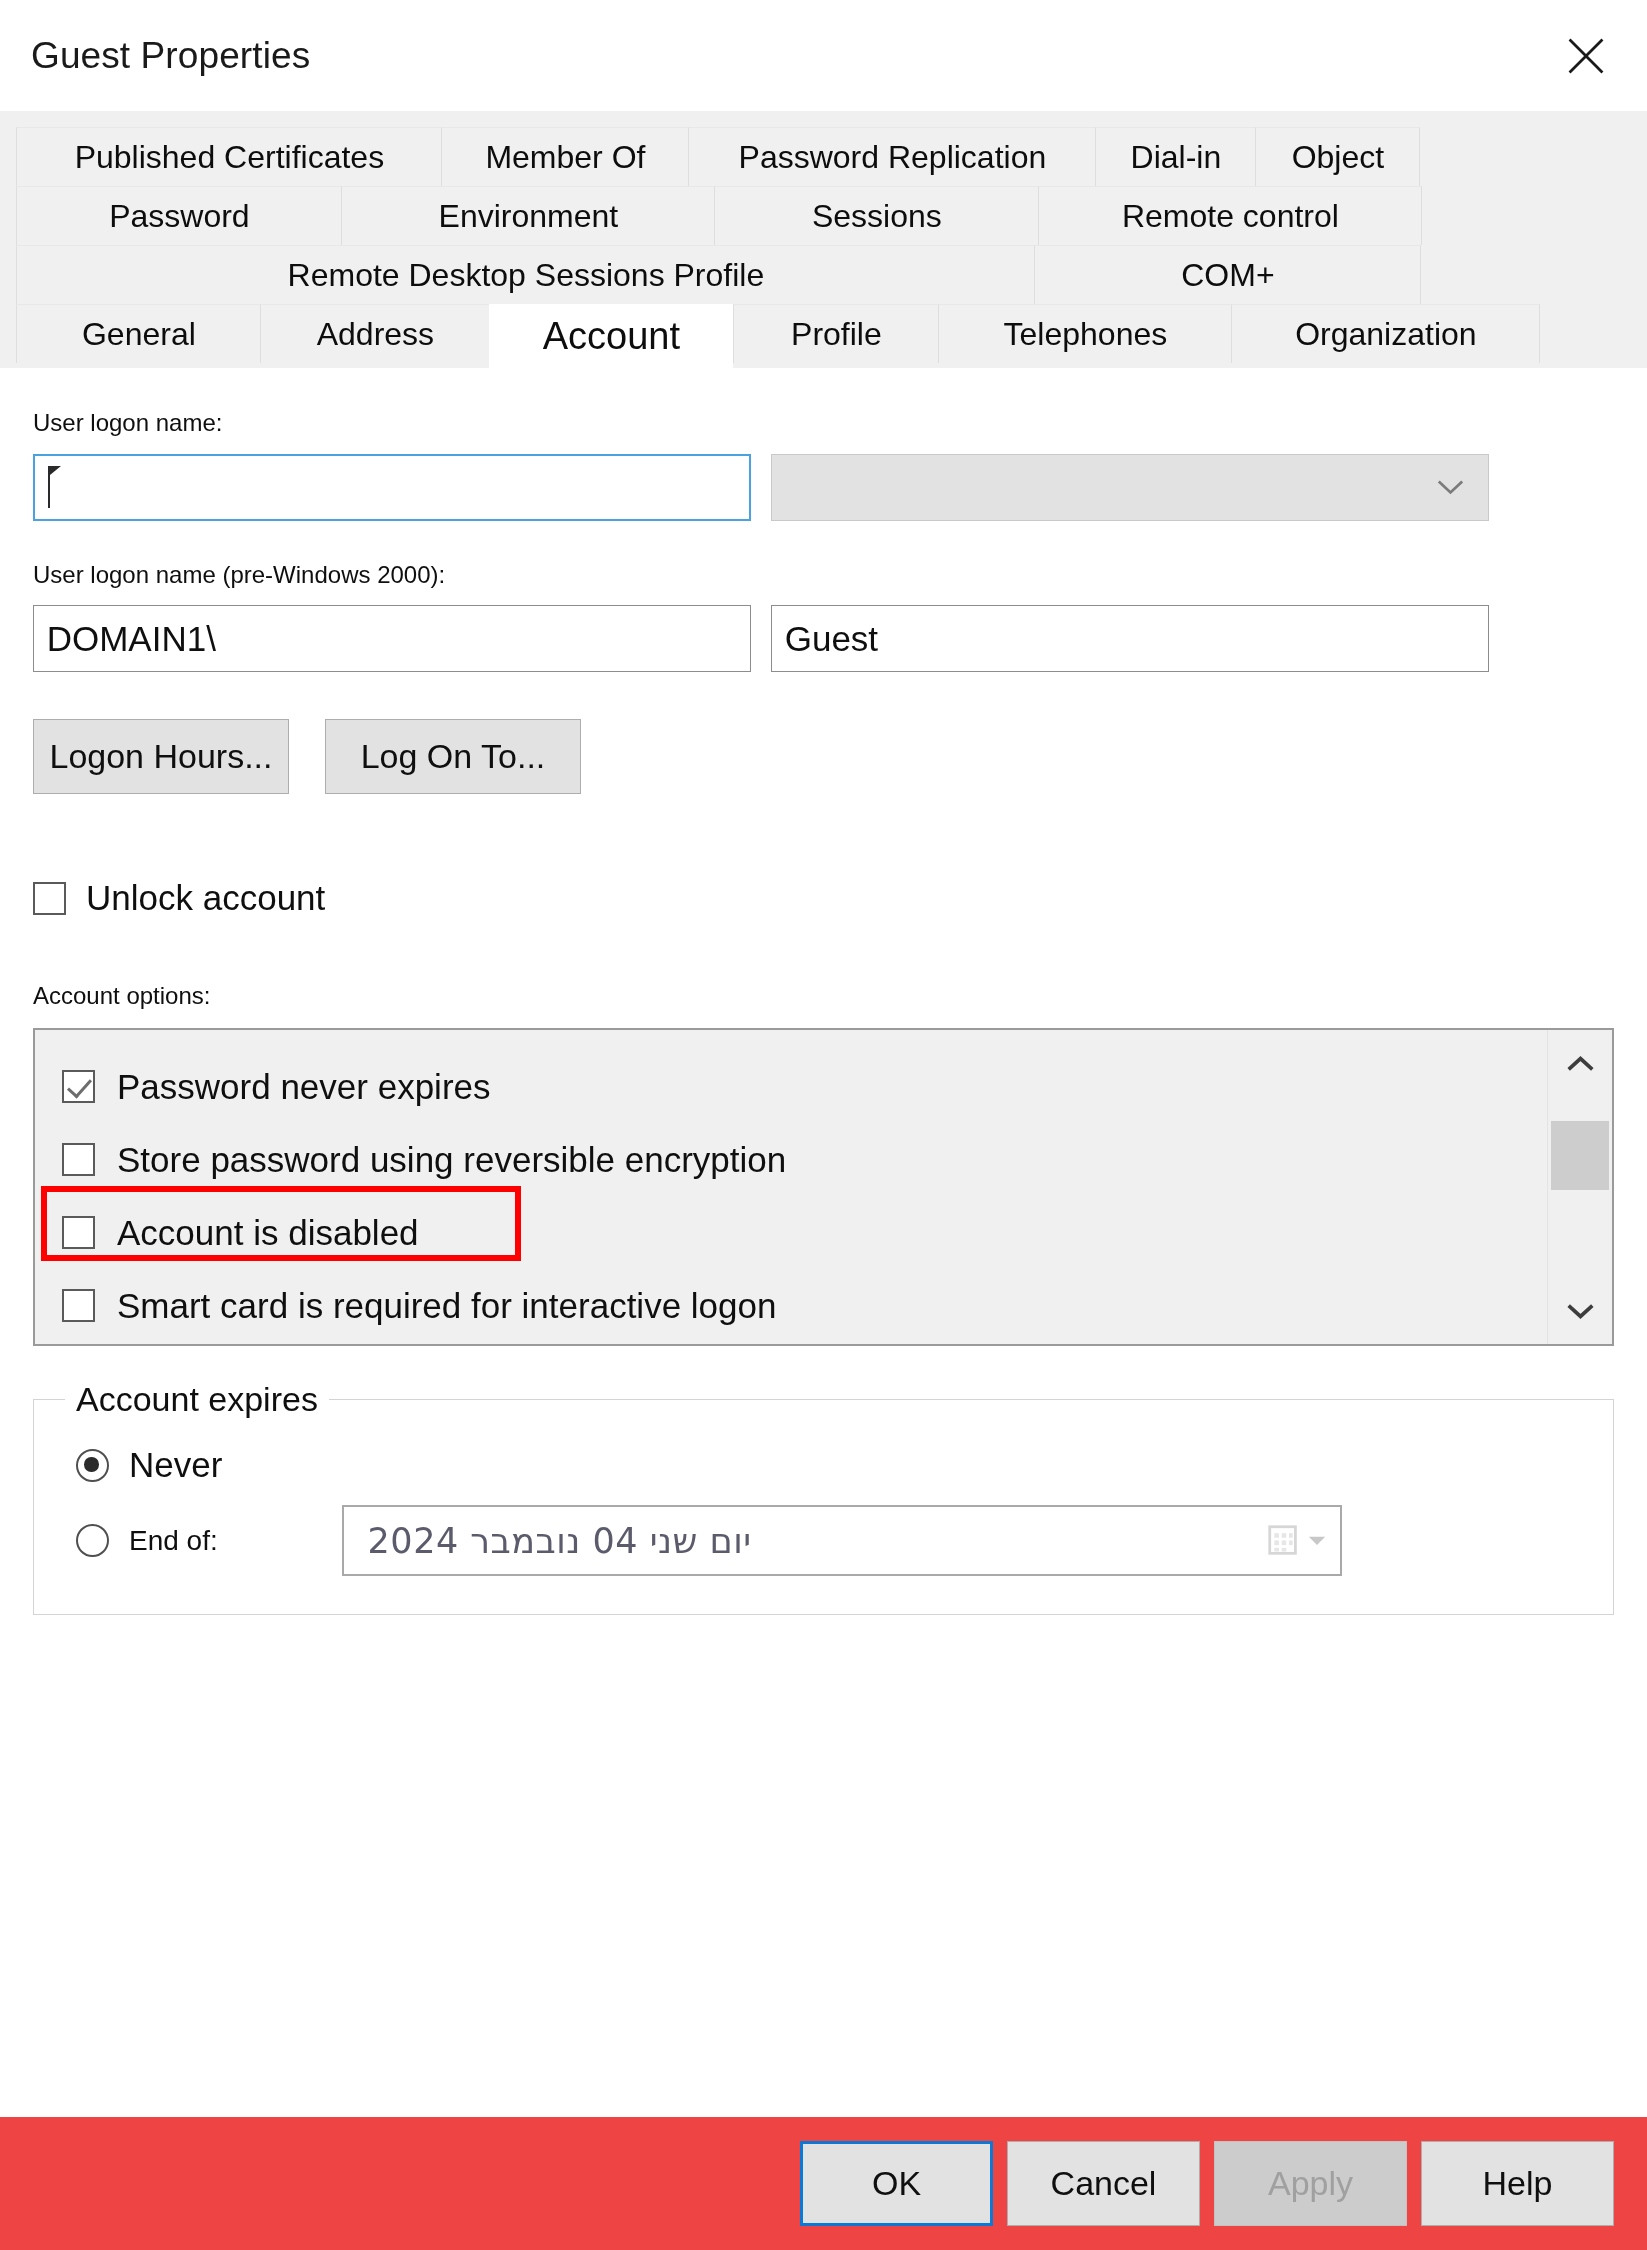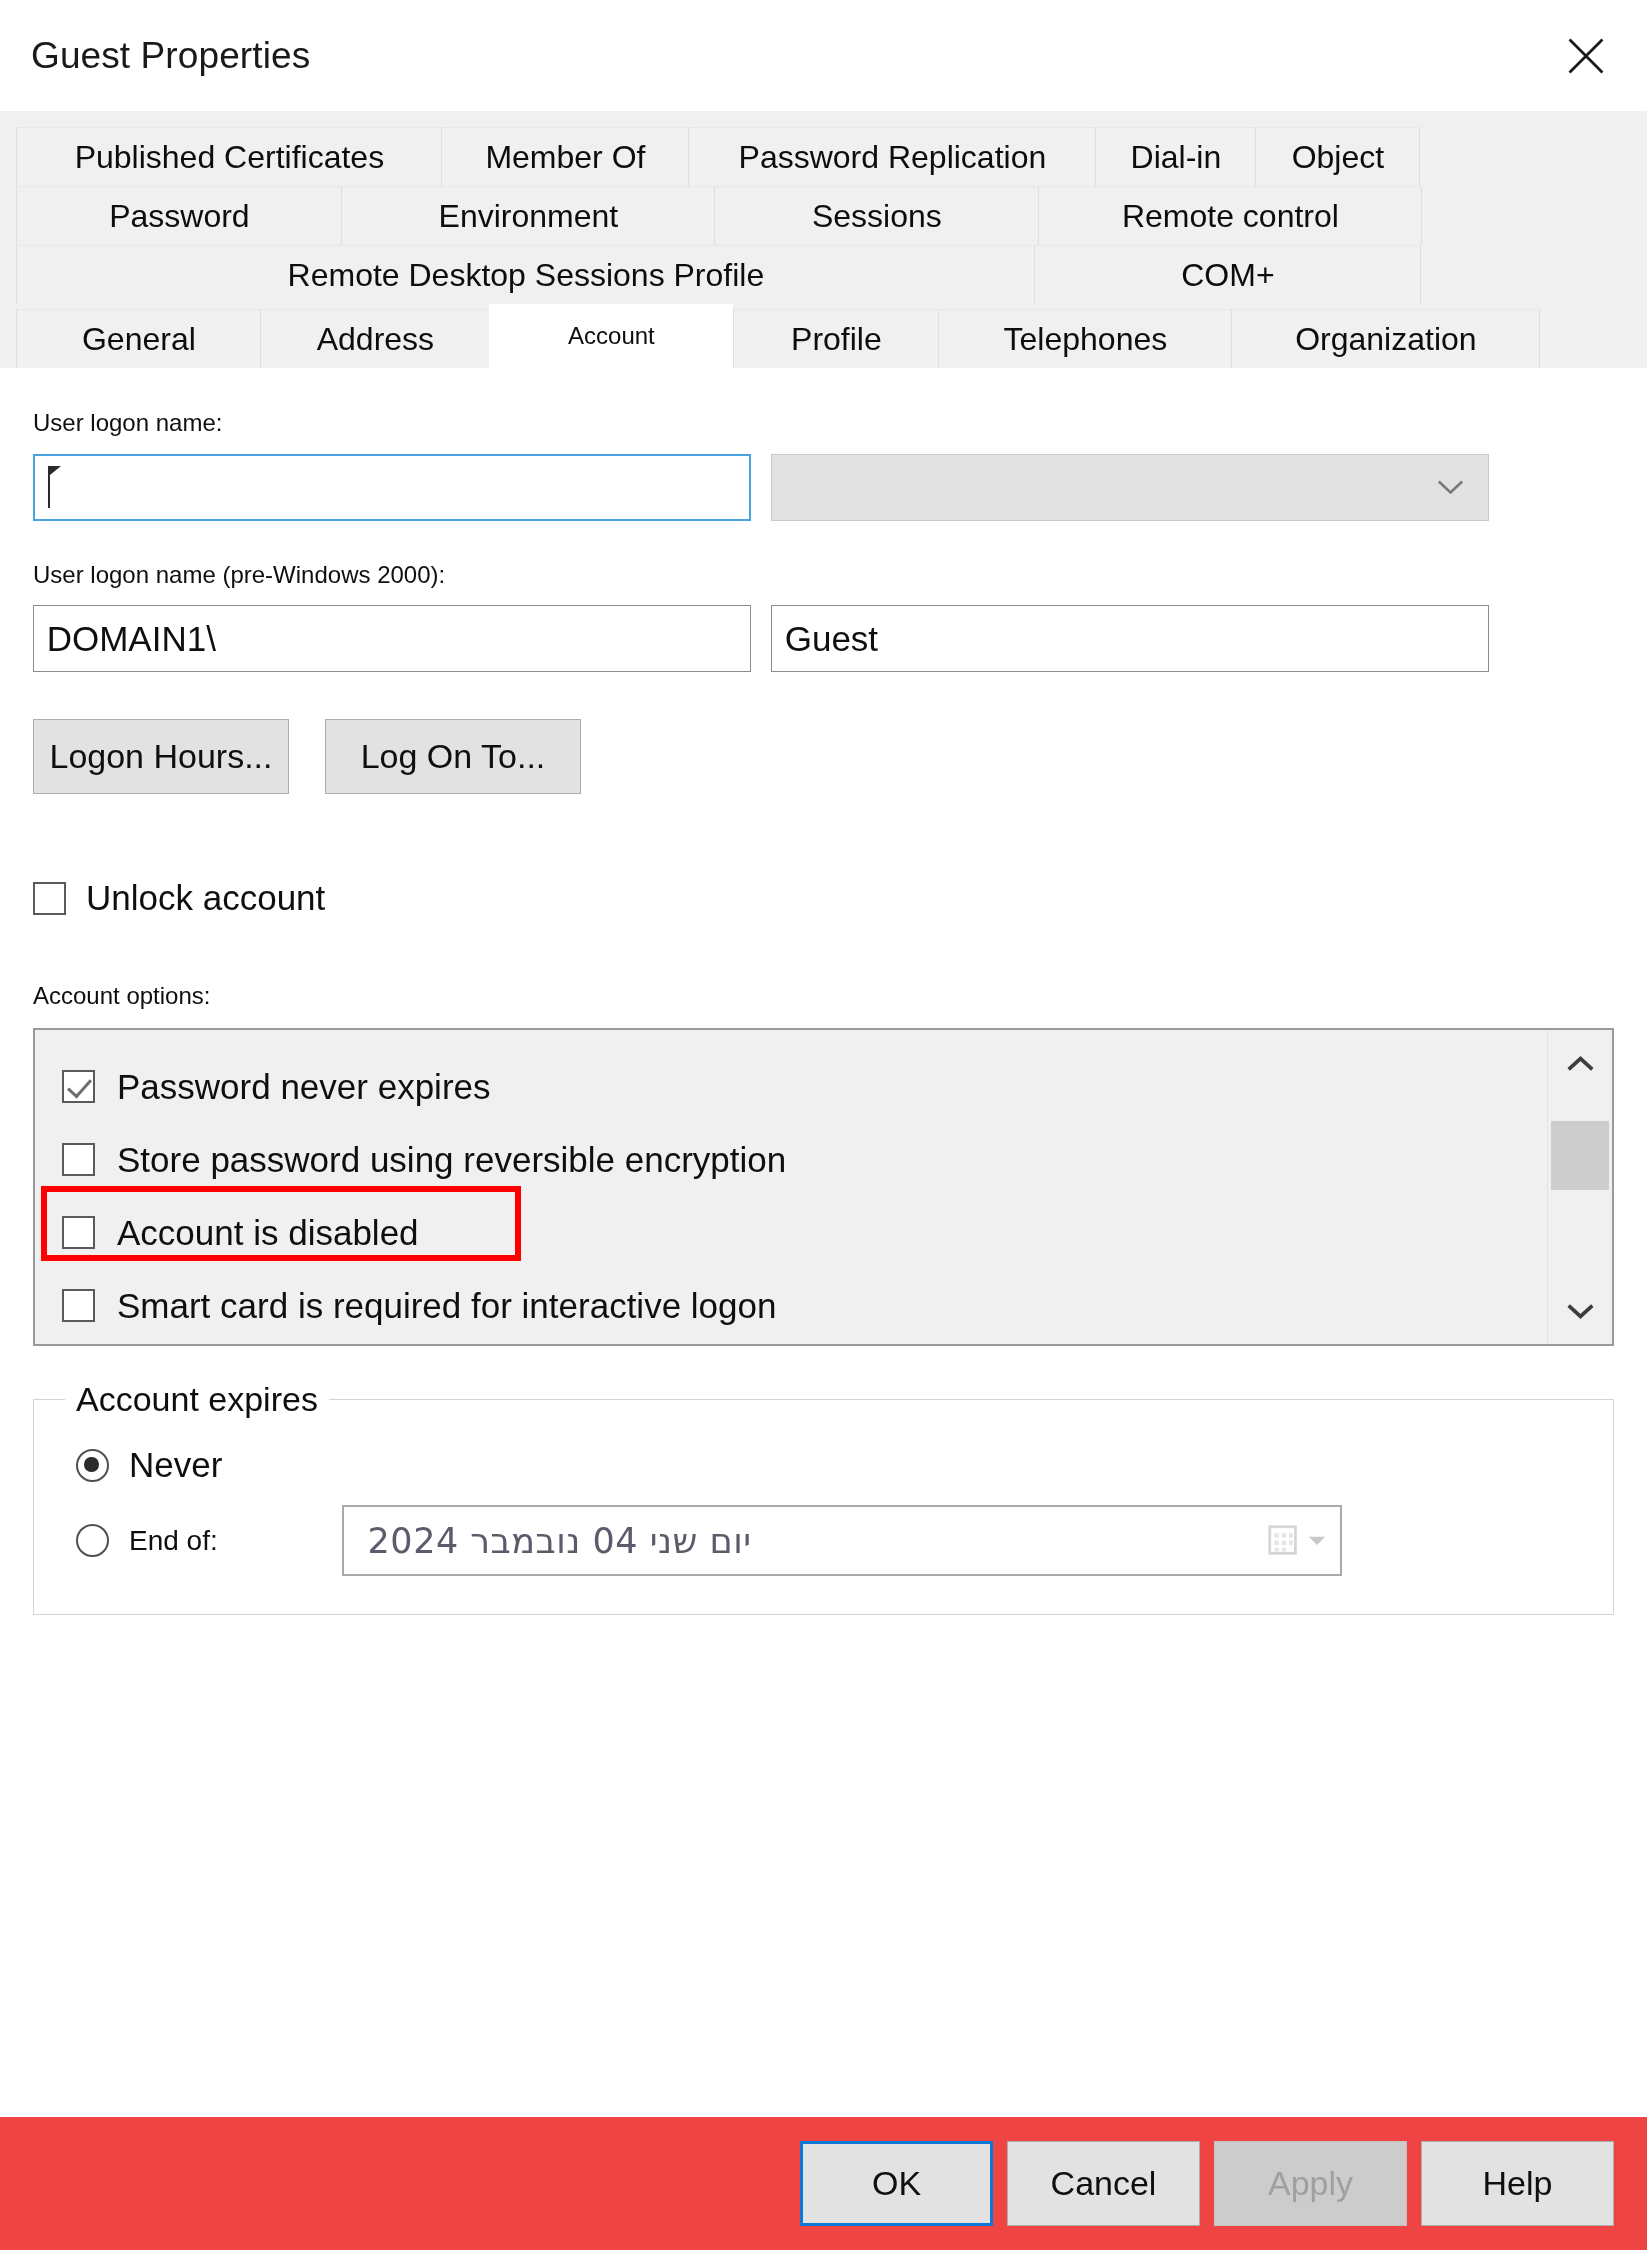--- a/index.html
+++ b/index.html
@@ -35,39 +35,39 @@
   }
   .close-btn svg { display: block; }
 
   
   .tabstrip {
     flex: 0 0 auto;
     background: #f0f0f0;
     padding: 16.4px 16.4px 0 16.4px;
   }
   .tabrow { display: flex; height: 59px; }
-  .tabrow.r4 { height: 64px; align-items: flex-end; }
+  .tabrow.r4 { height: 64px; align-items: flex-start; }
   .tab {
     background: #f0f0f0;
     border-left: 1.8px solid #dedede;
     border-top: 1.8px solid #e8e8e8;
     display: flex; align-items: center; justify-content: center;
     font-size: 32px; color: #0d0d0d;
     white-space: nowrap;
     cursor: pointer;
     padding: 0 5.5px;
   }
   .tab:last-child { border-right: 1.8px solid #dedede; }
   .tab.active {
     background: #ffffff;
     border: none;
     height: 64px;
     box-shadow: 0 0 0 0 transparent;
     position: relative; z-index: 3;
-    font-size: 24px;
+    font-size: 38px;
   }
 
   
   .page {
     flex: 1 1 auto;
     background: #ffffff;
     position: relative;
     padding: 0 33px;
     border-top: 1.8px solid #ffffff;
   }

